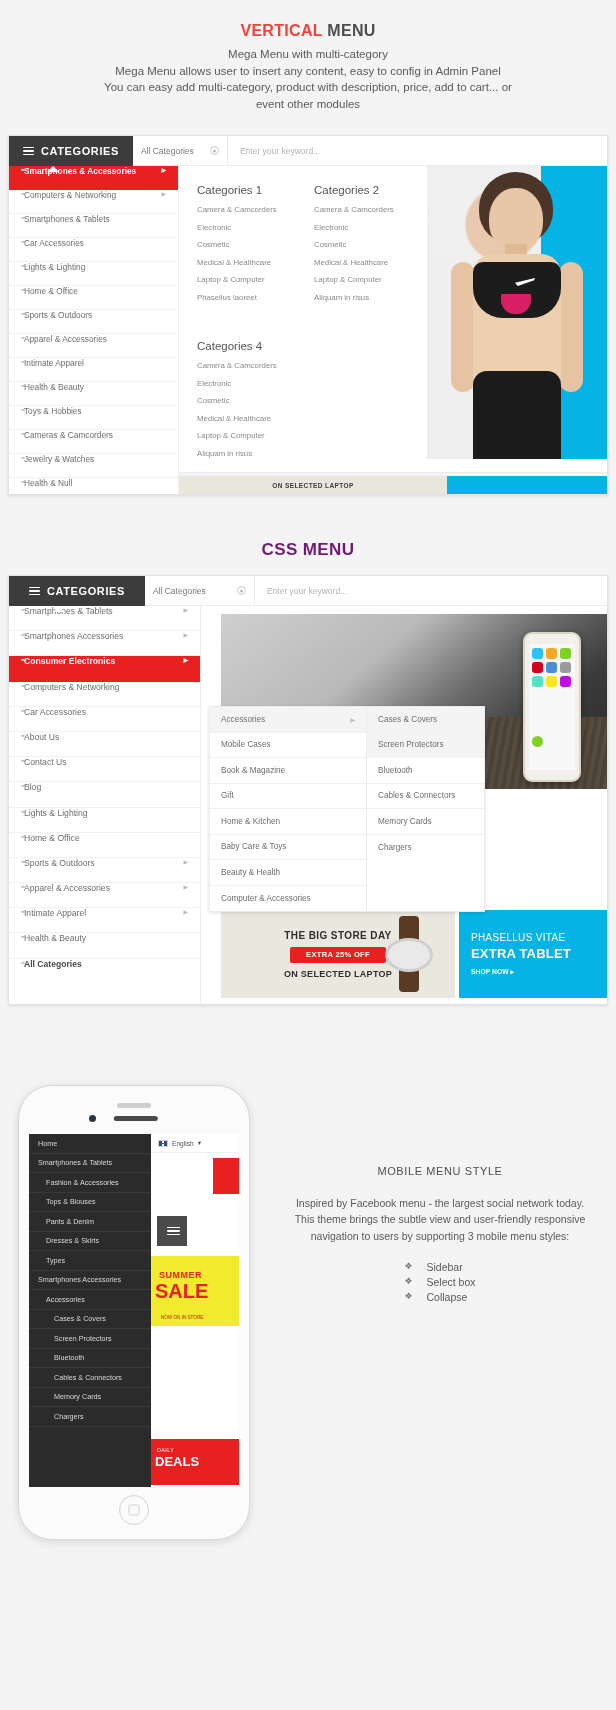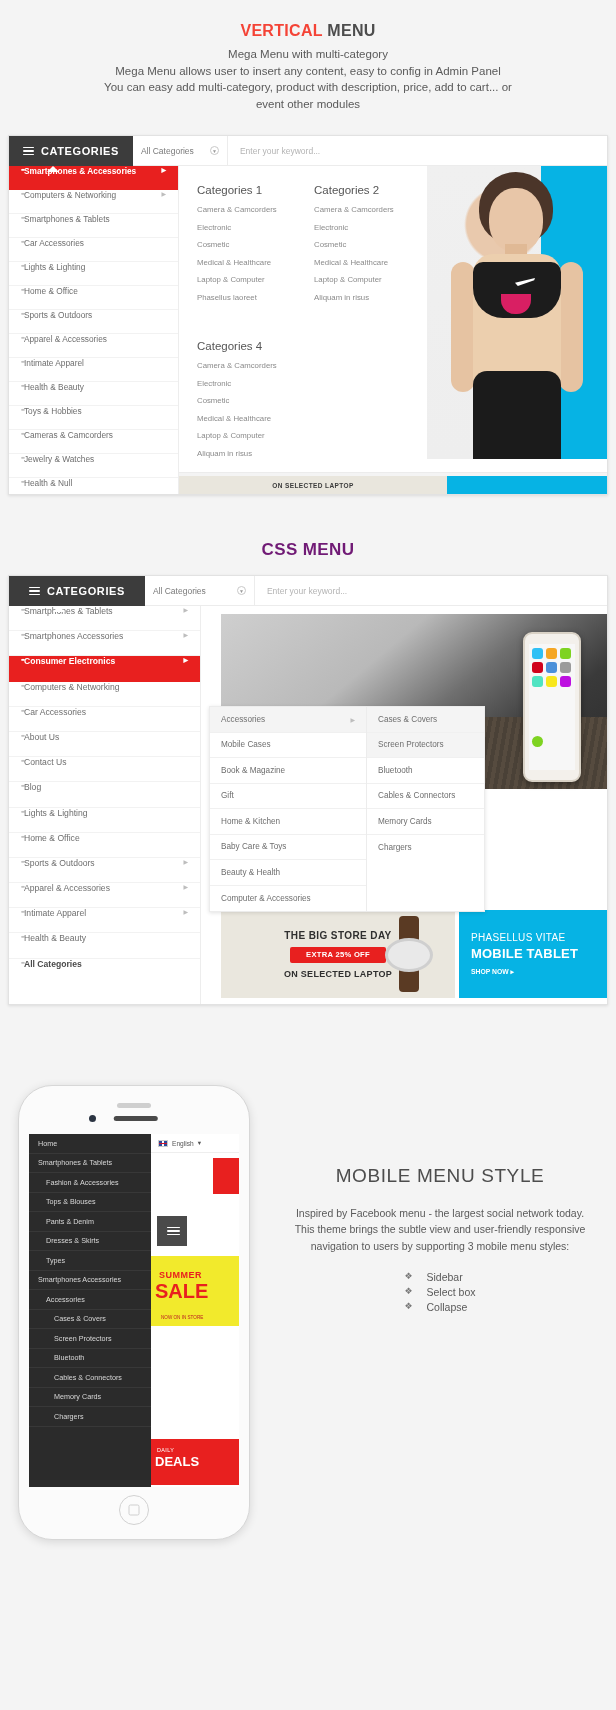--- a/index.html
+++ b/index.html
@@ -210,21 +210,21 @@
   .mtoggle .burger i { background:#fff; width:13px; }
   .msale { position:absolute; left:0; right:0; top:122px; height:70px; background:#f2ea2c; }
   .msale .txt { position:absolute; left:8px; top:14px; font-size:9px; font-weight:bold; color:#e8201f; letter-spacing:.5px; }
   .msale .txt2 { position:absolute; left:4px; top:24px; font-size:20px; font-weight:bold; color:#e8201f; }
   .msale .txt3 { position:absolute; left:10px; bottom:6px; font-size:4.6px; color:#b22; }
   .mdeal { position:absolute; left:0; right:0; bottom:2px; height:46px; background:#e8201f; color:#fff; }
   .mdeal .d1 { position:absolute; left:6px; top:8px; font-size:5.4px; letter-spacing:.4px; }
   .mdeal .d2 { position:absolute; left:4px; top:15px; font-size:13px; font-weight:bold; }
 
   .mobile-copy { position:absolute; left:290px; top:105px; width:300px; text-align:center; }
-  .mobile-copy h2 { font-size:19px; font-weight:normal; color:#4d4d4d; letter-spacing:.6px; margin-bottom:18px; }
+  .mobile-copy h2 { font-size:11px; font-weight:normal; color:#4d4d4d; letter-spacing:.6px; margin-bottom:18px; }
   .mobile-copy p { font-size:10.5px; line-height:1.55; color:#5a5a5a; }
   .mobile-copy ul { list-style:none; margin-top:14px; display:inline-block; text-align:left; }
   .mobile-copy li { font-size:10.5px; color:#5a5a5a; margin:3px 0; display:flex; gap:14px; }
   .mobile-copy li .dia { color:#777; font-size:9px; }
 </style>
 </head>
 <body>
 
 <div class="page">
 
@@ -555,21 +555,21 @@
             <div class="t1">THE BIG STORE DAY</div>
             <div class="t2">EXTRA 25% OFF</div>
             <div class="t3">ON SELECTED LAPTOP</div>
             <div class="watch">
               <div class="strap"></div>
               <div class="dial"></div>
             </div>
           </div>
           <div class="bnr-right">
             <div class="s1">PHASELLUS VITAE</div>
-            <div class="s2">MOBILE TABLET</div>
+            <div class="s2">EXTRA TABLET</div>
             <div class="s3">SHOP NOW ▸</div>
           </div>
         </div>
       </div>
     </div>
   </div>
 
   <div id="mobile-sec">
     <div class="iphone">
       <div class="speaker"></div>

